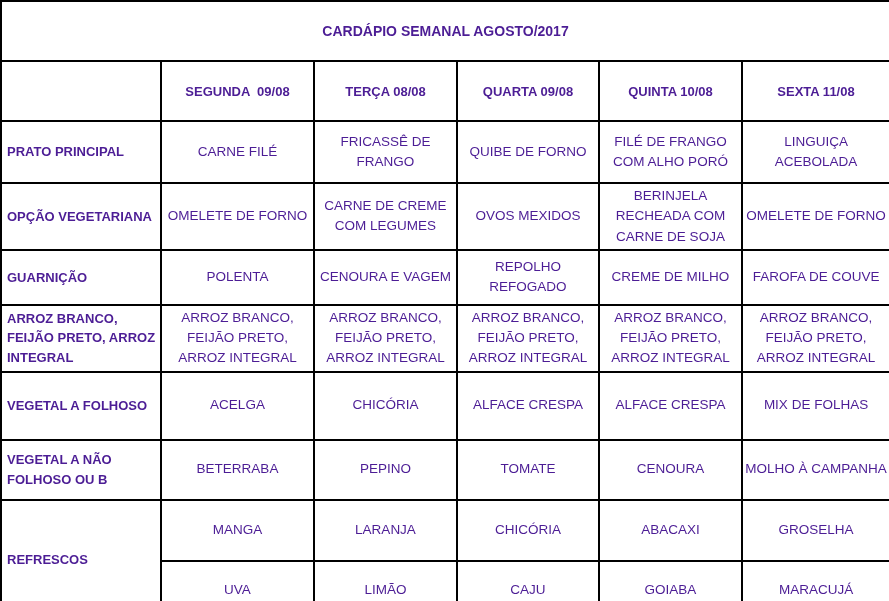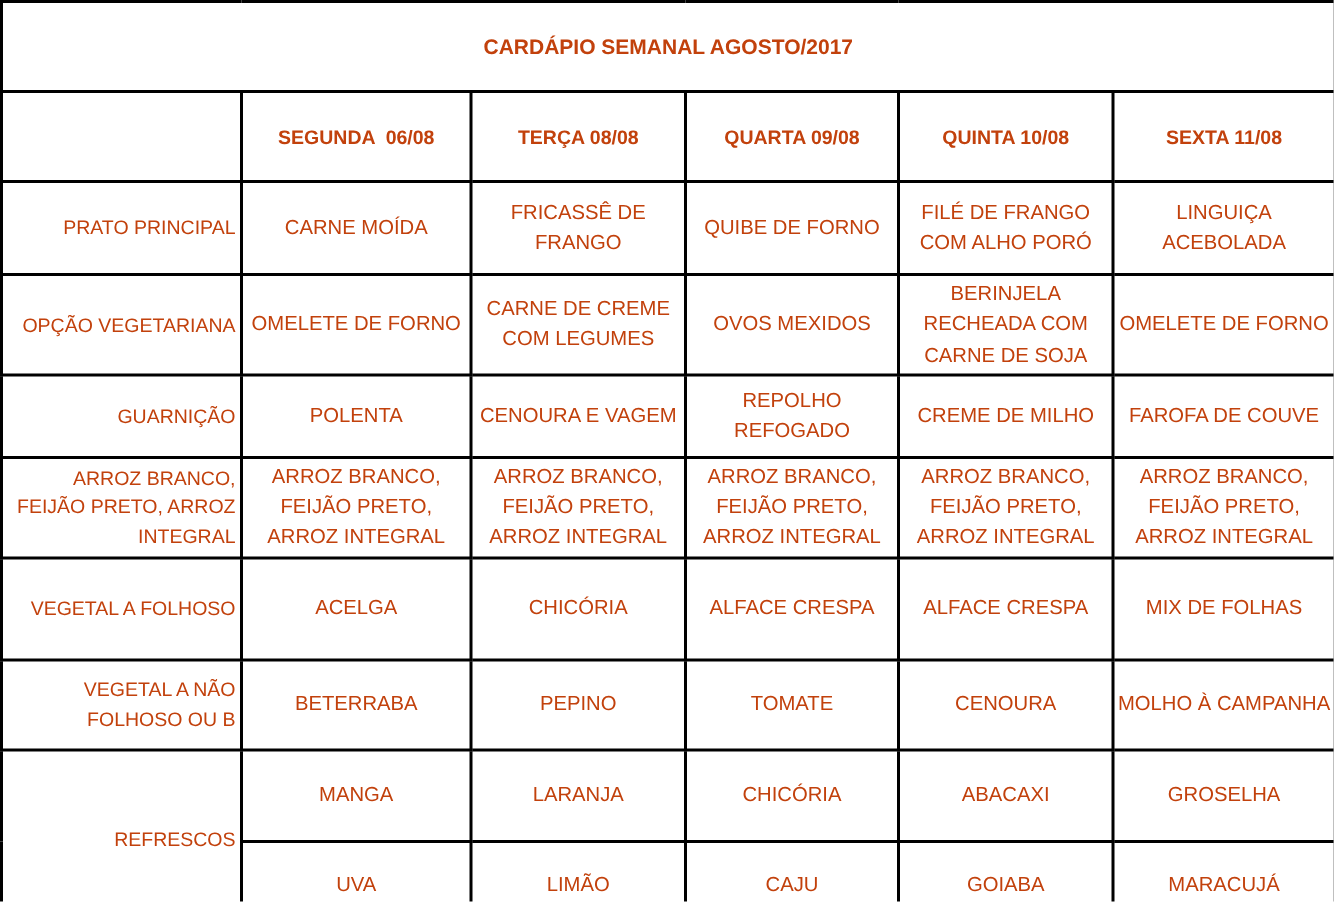--- a/index.html
+++ b/index.html
@@ -16,40 +16,40 @@
   }
   table.menu {
     border-collapse: collapse;
     table-layout: fixed;
     width: 889px;
     height: 601px;
     background: #ffffff;
   }
   table.menu td {
     border: 2px solid #000000;
-    color: #c2410c;
+    color: #4c1d95;
     vertical-align: middle;
     overflow: hidden;
     box-sizing: border-box;
   }
   td.title-cell {
     text-align: center;
     font-weight: bold;
     font-size: 14px;
     letter-spacing: 0px;
   }
   td.hdr {
     text-align: center;
     font-weight: bold;
     font-size: 13px;
     white-space: pre;
   }
   td.row-label {
-    text-align: right;
-    font-weight: normal;
+    text-align: left;
+    font-weight: bold;
     font-size: 13px;
     padding: 2px 3px 2px 5px;
     line-height: 1.5;
   }
   td.cell {
     text-align: center;
     font-weight: normal;
     font-size: 13.5px;
     padding: 2px 2px;
     line-height: 1.5;
@@ -80,30 +80,30 @@
       <col style="width:148px">
     </colgroup>
 
     <tbody>
         <tr class="r-title">
       <td class="title-cell" colspan="6">CARDÁPIO SEMANAL AGOSTO/2017</td>
     </tr>
 
     <tr class="r-header">
       <td class="row-label"></td>
-      <td class="hdr">SEGUNDA  06/08</td>
+      <td class="hdr">SEGUNDA  09/08</td>
       <td class="hdr">TERÇA 08/08</td>
       <td class="hdr">QUARTA 09/08</td>
       <td class="hdr">QUINTA 10/08</td>
       <td class="hdr">SEXTA 11/08</td>
     </tr>
 
     <tr class="r-0">
       <td class="row-label">PRATO PRINCIPAL</td>
-      <td class="cell">CARNE MOÍDA</td>
+      <td class="cell">CARNE FILÉ</td>
       <td class="cell">FRICASSÊ DE FRANGO</td>
       <td class="cell">QUIBE DE FORNO</td>
       <td class="cell">FILÉ DE FRANGO COM ALHO PORÓ</td>
       <td class="cell">LINGUIÇA ACEBOLADA</td>
     </tr>
 
     <tr class="r-1">
       <td class="row-label">OPÇÃO VEGETARIANA</td>
       <td class="cell">OMELETE DE FORNO</td>
       <td class="cell">CARNE DE CREME COM LEGUMES</td>

